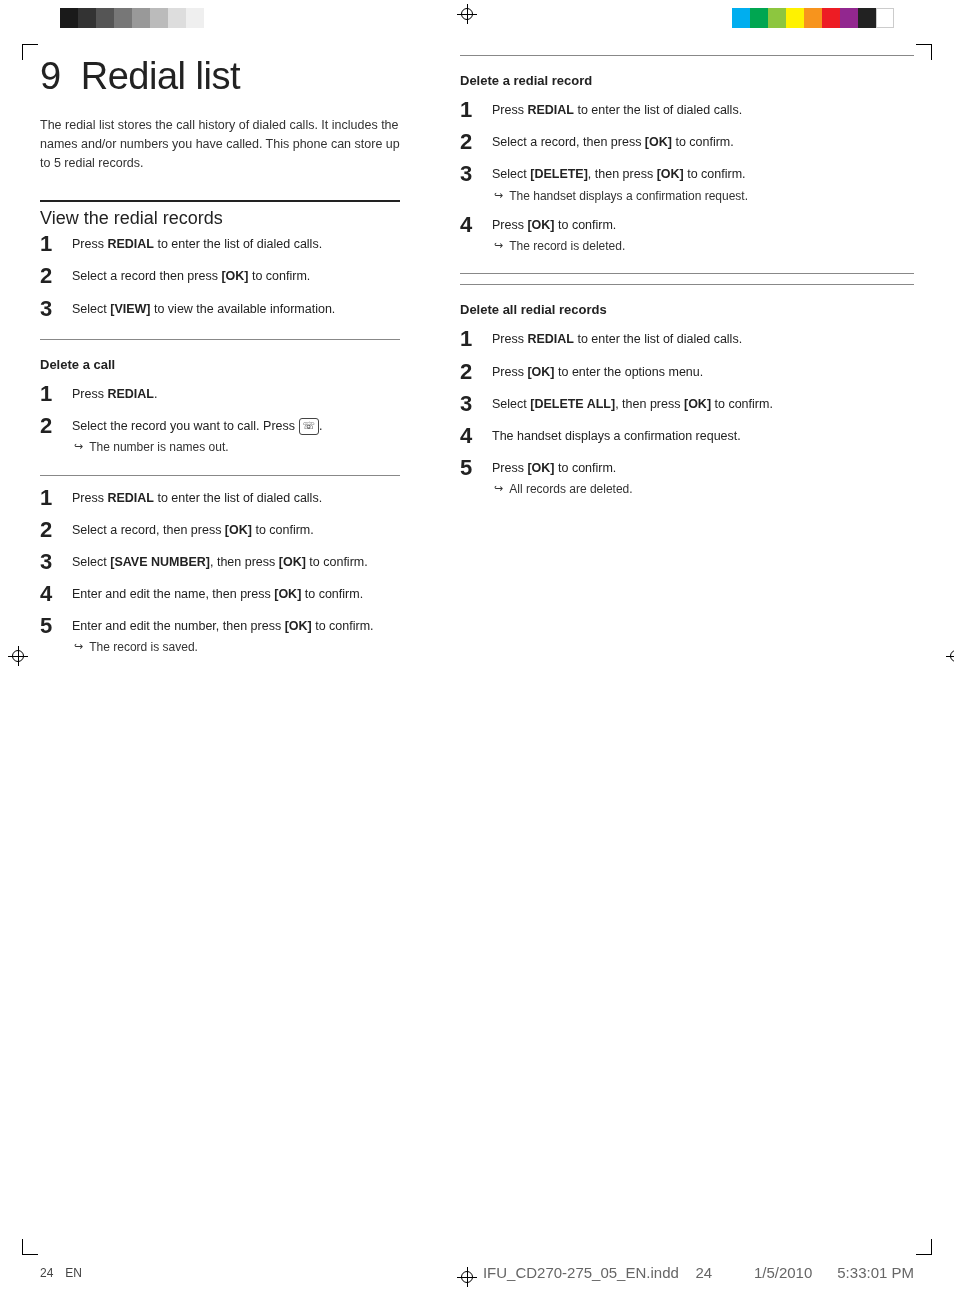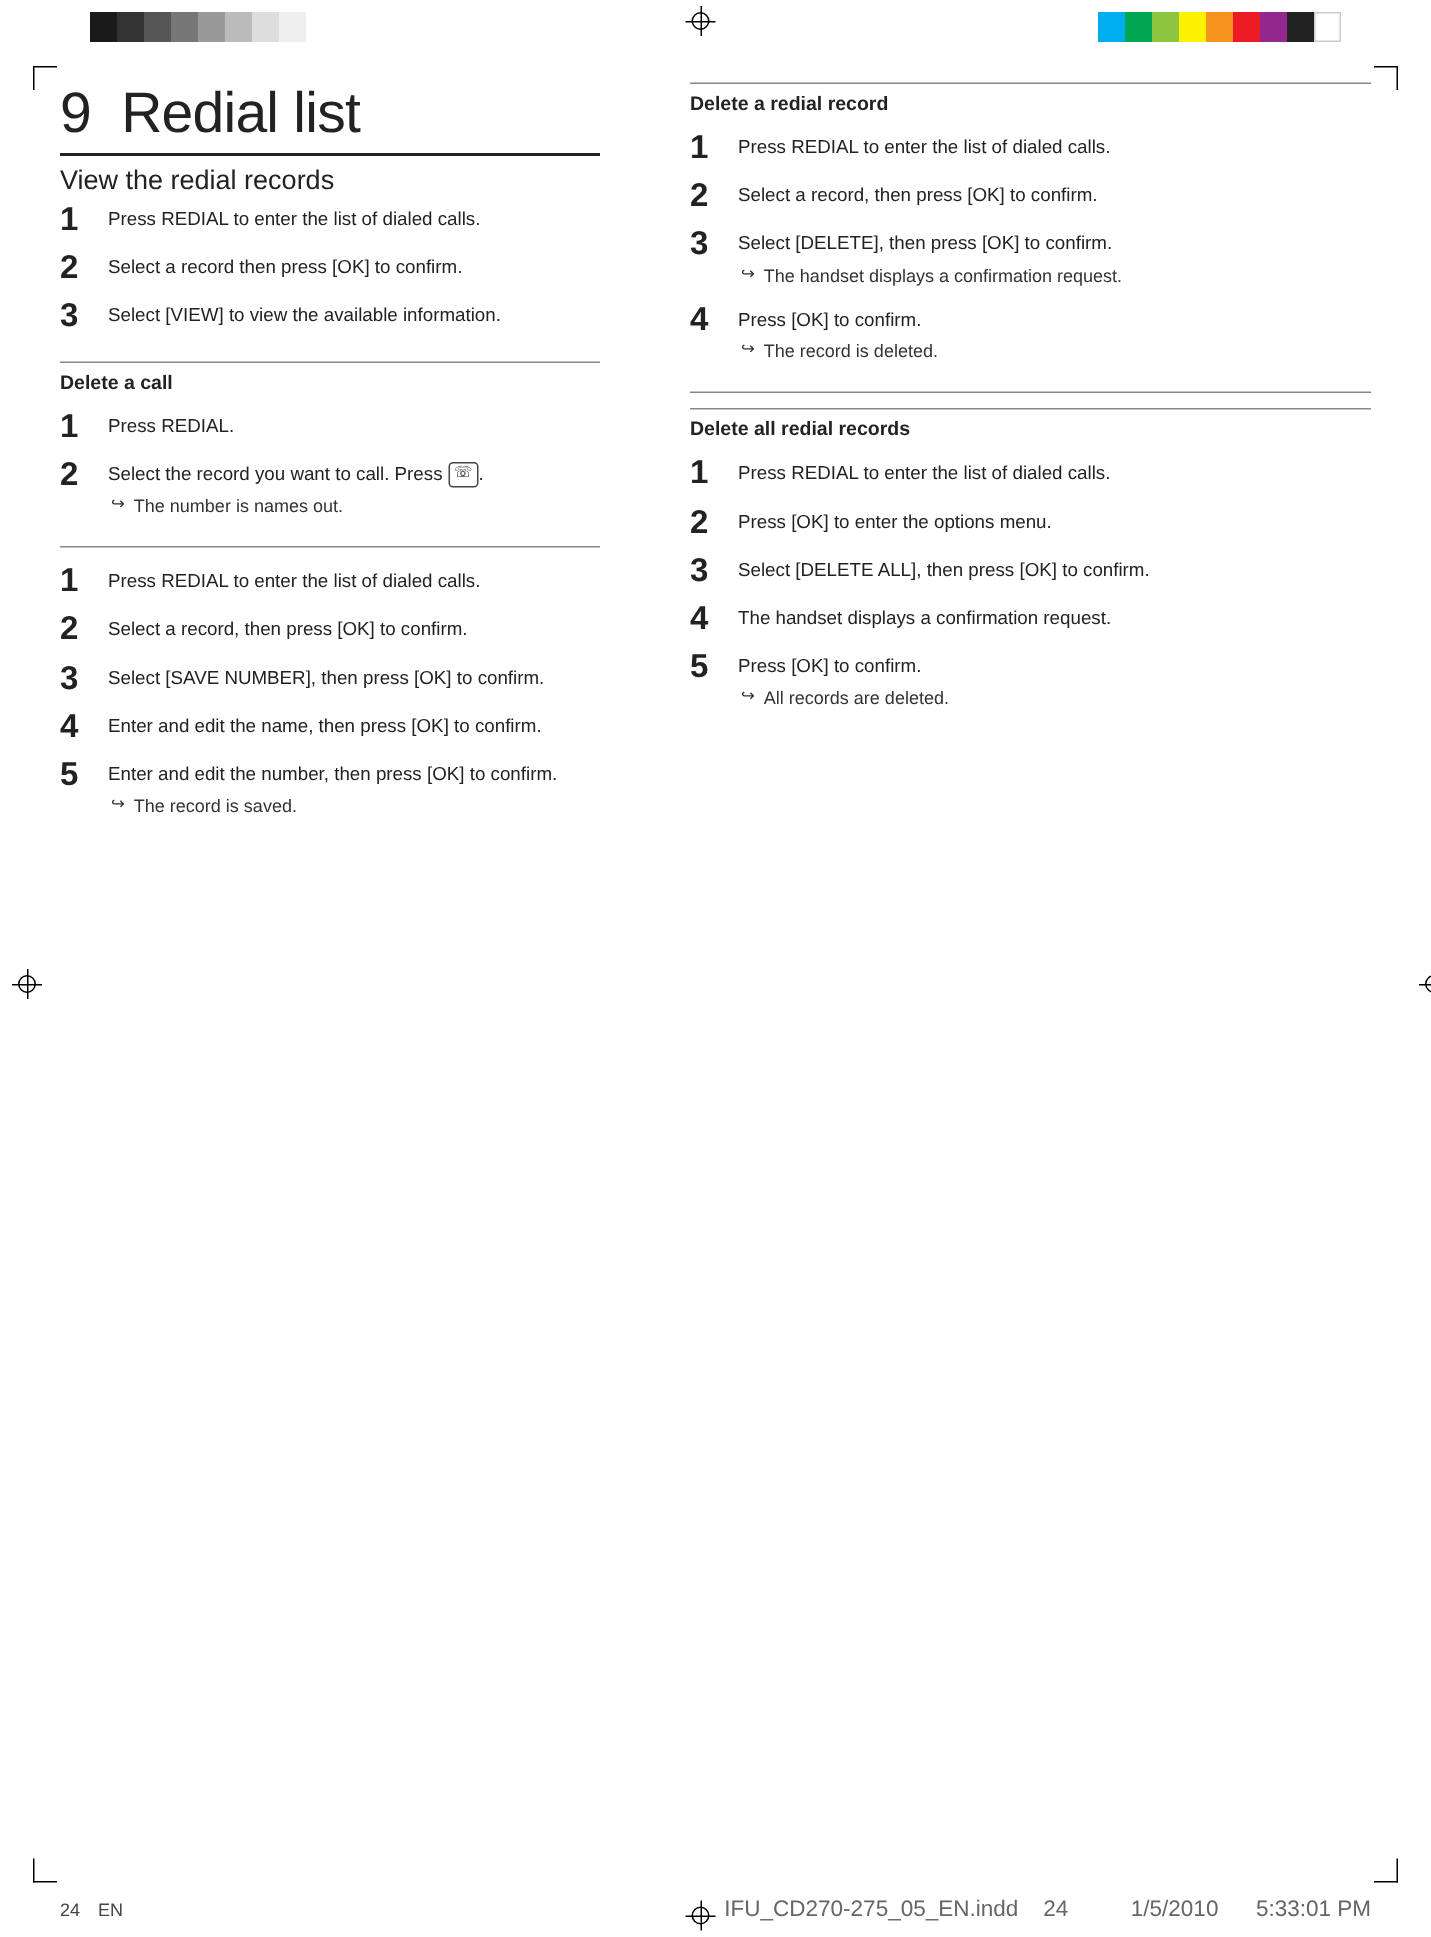--- a/index.html
+++ b/index.html
@@ -126,21 +126,21 @@
       color: #222;
       border-top: 2px solid #222;
       padding-top: 6px;
       margin-bottom: 3px;
     }
 
     .sub-section-title {
       font-size: 13px;
       font-weight: 700;
       border-top: 1px solid #888;
-      padding-top: 5px;
+      padding-top: 17px;
       margin-bottom: 10px;
     }
 
     
     .num-list {
       list-style: none;
       margin-bottom: 18px;
     }
 
     .num-list li {
@@ -158,21 +158,21 @@
       line-height: 1.1;
     }
 
     .num-list li .content {
       font-size: 12.5px;
       flex: 1;
       padding-top: 3px;
     }
 
     .num-list li .content b {
-      font-weight: 400;
+      font-weight: 700;
     }
 
     
     .arrow-result {
       display: flex;
       align-items: flex-start;
       margin-top: 4px;
       margin-left: 2px;
       font-size: 12px;
       color: #333;
@@ -306,20 +306,21 @@
 <div class="page">
 
   <div class="columns">
 
     <div class="left-col">
 
       <h1 class="chapter-title">
         <span>9</span>&nbsp;&nbsp;<span>Redial list</span>
       </h1>
 
+      <p class="intro-text">The redial list stores the call history of dialed calls. It includes the names and/or numbers you have called. This phone can store up to 5 redial records.</p>
 
       <h2 class="section-title">View the redial records</h2>
 
       <ol class="num-list">
         <li>
           <span class="num">1</span>
           <span class="content">Press <b>REDIAL</b> to enter the list of dialed calls.</span>
         </li>
         <li>
           <span class="num">2</span>

